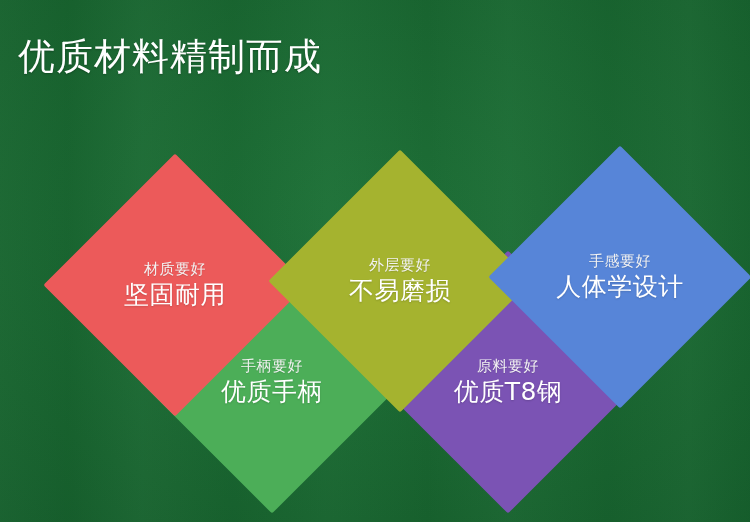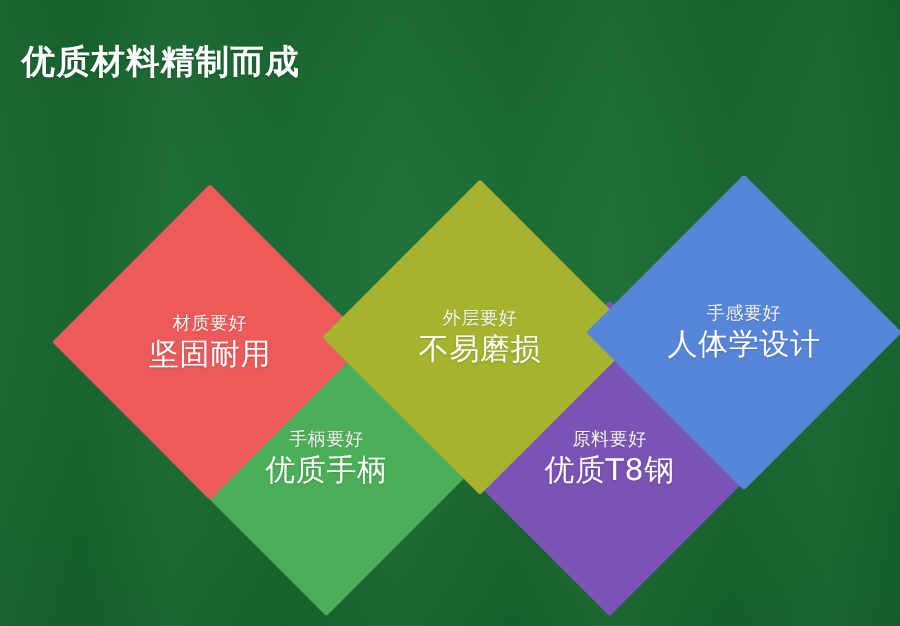--- a/index.html
+++ b/index.html
@@ -34,22 +34,22 @@
         rgba(40,135,70,0.42) 0%,
         rgba(24,100,47,0.10) 48%,
         rgba(5,55,25,0.34) 100%);
     pointer-events:none;
   }
 
   
   .title{
     position:absolute;
     left:18px; top:36px;
-    font-size:28px;
-    font-weight:bold;
+    font-size:37px;
+    font-weight:normal;
     color:#ffffff;
     letter-spacing:1px;
     line-height:1.15;
     text-shadow:0 1px 2px rgba(0,0,0,0.25);
     white-space:nowrap;
   }
 
   
   .diagram{
     position:absolute;

